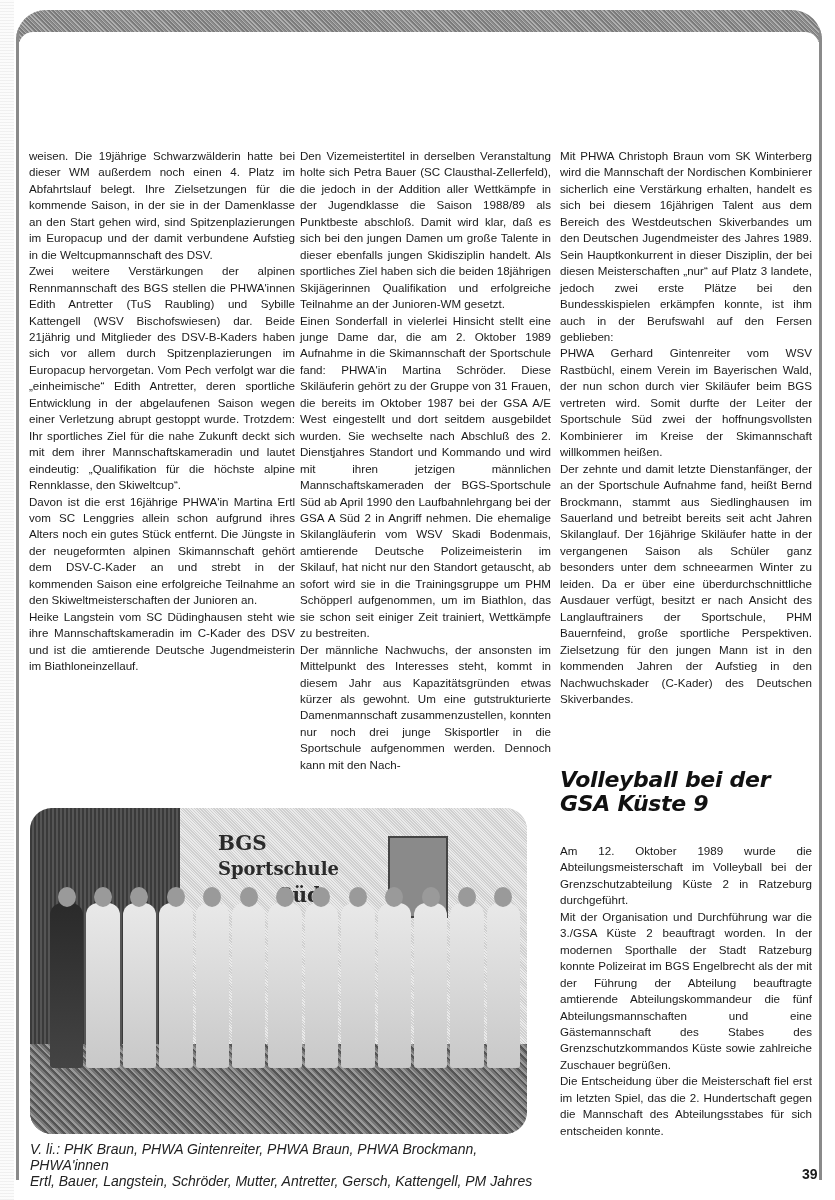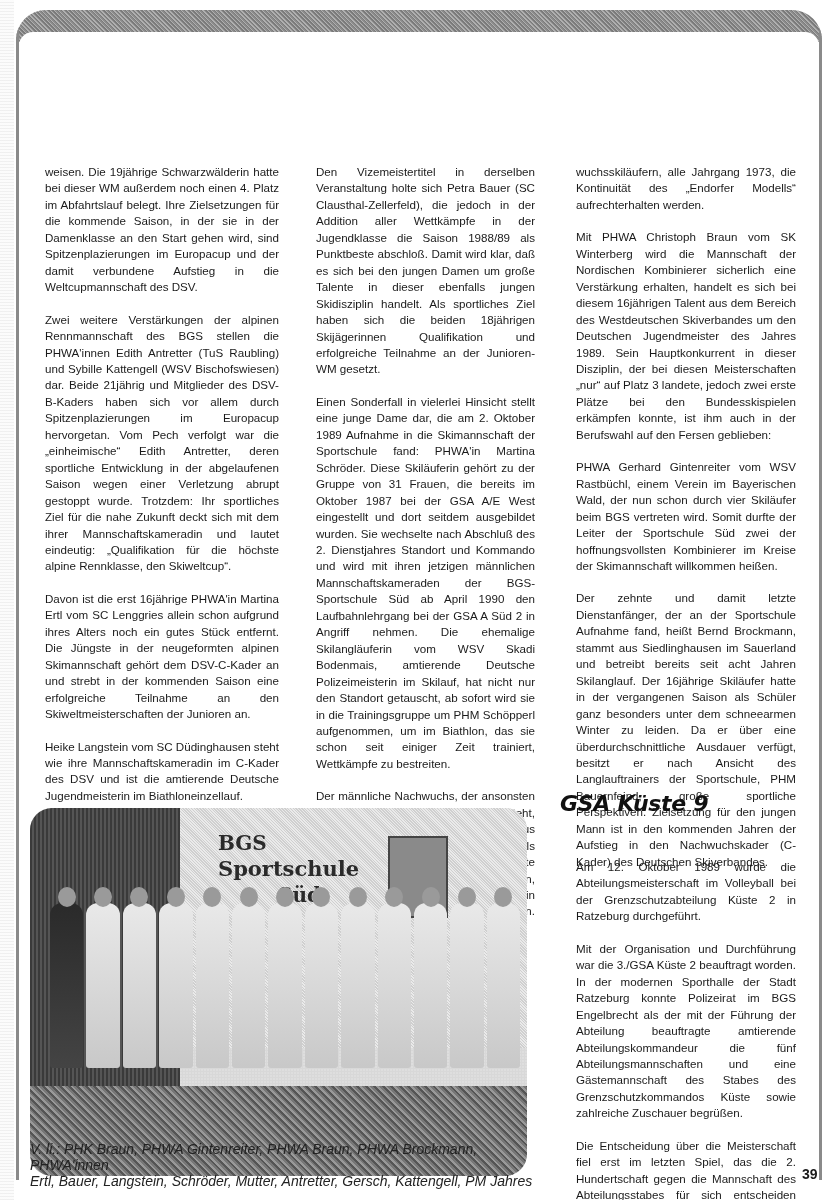--- a/index.html
+++ b/index.html
@@ -27,32 +27,32 @@
     background: repeating-linear-gradient(45deg, #7a7a7a 0 1px, #b0b0b0 1px 2px, #8c8c8c 2px 3px);
   }
   .top-band::after {
     content: ""; position: absolute; left: 3px; right: 3px; top: 22px; height: 14px;
     background: #fff; border-radius: 24px 24px 0 0;
   }
   .col {
     position: absolute; font-size: 11.6px; line-height: 16.45px;
     text-align: justify; hyphens: manual;
   }
-  .col p { margin: 16px; }
+  .col p { margin: 0; }
   .col1 { left: 29px; top: 148px; width: 266px; }
   .col2 { left: 300px; top: 148px; width: 251px; }
   .col3 { left: 560px; top: 148px; width: 252px; }
   .col3b { left: 560px; top: 843px; width: 252px; }
   .headline {
     position: absolute; left: 560px; top: 768px; width: 250px;
     font-family: "DejaVu Sans", sans-serif; font-weight: bold; font-style: italic;
     font-size: 22px; line-height: 24px; color: #111; letter-spacing: -0.3px;
   }
   .photo {
-    position: absolute; left: 30px; top: 808px; width: 497px; height: 368px;
+    position: absolute; left: 30px; top: 808px; width: 497px; height: 326px;
     border-radius: 22px; overflow: hidden;
     background:
       radial-gradient(circle at 30% 40%, rgba(255,255,255,.15) 0 1px, transparent 1px) 0 0/3px 3px,
       #d8d8d8;
   }
   .photo .door {
     position: absolute; left: 0; top: 0; width: 150px; height: 326px;
     background: repeating-linear-gradient(90deg, #3a3a3a 0 2px, #555 2px 4px);
   }
   .photo .wall {
@@ -61,21 +61,21 @@
   }
   .photo .ground {
     position: absolute; left: 0; right: 0; bottom: 0; height: 90px;
     background: repeating-linear-gradient(45deg, #555 0 2px, #999 2px 4px, #777 4px 6px);
   }
   .photo .sign {
     position: absolute; left: 188px; top: 22px; font-family: "DejaVu Serif", serif;
     font-weight: bold; font-size: 20px; line-height: 26px; color: #2a2a2a;
   }
   .photo .sign span { display: block; }
-  .photo .sign .l2 { font-size: 21px; }
+  .photo .sign .l2 { font-size: 18px; }
   .photo .sign .l3 { padding-left: 60px; }
   .photo .crest {
     position: absolute; left: 358px; top: 28px; width: 56px; height: 78px;
     background: #8a8a8a; border: 2px solid #444;
   }
   .photo .people {
     position: absolute; left: 20px; top: 90px; width: 470px; height: 170px;
     display: flex; gap: 3px; align-items: flex-end;
   }
   .photo .person {
@@ -110,28 +110,27 @@
   <p>Heike Langstein vom SC Düdinghausen steht wie ihre Mannschaftskameradin im C-Kader des DSV und ist die amtierende Deutsche Jugendmeisterin im Biathloneinzellauf.</p>
 </div>
 
 <div class="col col2">
   <p>Den Vizemeistertitel in derselben Veranstaltung holte sich Petra Bauer (SC Clausthal-Zellerfeld), die jedoch in der Addition aller Wettkämpfe in der Jugendklasse die Saison 1988/89 als Punktbeste abschloß. Damit wird klar, daß es sich bei den jungen Damen um große Talente in dieser ebenfalls jungen Skidisziplin handelt. Als sportliches Ziel haben sich die beiden 18jährigen Skijägerinnen Qualifikation und erfolgreiche Teilnahme an der Junioren-WM gesetzt.</p>
   <p>Einen Sonderfall in vielerlei Hinsicht stellt eine junge Dame dar, die am 2. Oktober 1989 Aufnahme in die Skimannschaft der Sportschule fand: PHWA'in Martina Schröder. Diese Skiläuferin gehört zu der Gruppe von 31 Frauen, die bereits im Oktober 1987 bei der GSA A/E West eingestellt und dort seitdem ausgebildet wurden. Sie wechselte nach Abschluß des 2. Dienstjahres Standort und Kommando und wird mit ihren jetzigen männlichen Mannschaftskameraden der BGS-Sportschule Süd ab April 1990 den Laufbahnlehrgang bei der GSA A Süd 2 in Angriff nehmen. Die ehemalige Skilangläuferin vom WSV Skadi Bodenmais, amtierende Deutsche Polizeimeisterin im Skilauf, hat nicht nur den Standort getauscht, ab sofort wird sie in die Trainingsgruppe um PHM Schöpperl aufgenommen, um im Biathlon, das sie schon seit einiger Zeit trainiert, Wettkämpfe zu bestreiten.</p>
   <p>Der männliche Nachwuchs, der ansonsten im Mittelpunkt des Interesses steht, kommt in diesem Jahr aus Kapazitätsgründen etwas kürzer als gewohnt. Um eine gutstrukturierte Damenmannschaft zusammenzustellen, konnten nur noch drei junge Skisportler in die Sportschule aufgenommen werden. Dennoch kann mit den Nach-</p>
 </div>
 
 <div class="col col3">
-  <p>wuchsskiläufern, alle Jahrgang 1973, die Kontinuität des „Endorfer Modells“ aufrechterhalten werden.</p>
   <p>Mit PHWA Christoph Braun vom SK Winterberg wird die Mannschaft der Nordischen Kombinierer sicherlich eine Verstärkung erhalten, handelt es sich bei diesem 16jährigen Talent aus dem Bereich des Westdeutschen Skiverbandes um den Deutschen Jugendmeister des Jahres 1989. Sein Hauptkonkurrent in dieser Disziplin, der bei diesen Meisterschaften „nur“ auf Platz 3 landete, jedoch zwei erste Plätze bei den Bundesskispielen erkämpfen konnte, ist ihm auch in der Berufswahl auf den Fersen geblieben:</p>
   <p>PHWA Gerhard Gintenreiter vom WSV Rastbüchl, einem Verein im Bayerischen Wald, der nun schon durch vier Skiläufer beim BGS vertreten wird. Somit durfte der Leiter der Sportschule Süd zwei der hoffnungsvollsten Kombinierer im Kreise der Skimannschaft willkommen heißen.</p>
   <p>Der zehnte und damit letzte Dienstanfänger, der an der Sportschule Aufnahme fand, heißt Bernd Brockmann, stammt aus Siedlinghausen im Sauerland und betreibt bereits seit acht Jahren Skilanglauf. Der 16jährige Skiläufer hatte in der vergangenen Saison als Schüler ganz besonders unter dem schneearmen Winter zu leiden. Da er über eine überdurchschnittliche Ausdauer verfügt, besitzt er nach Ansicht des Langlauftrainers der Sportschule, PHM Bauernfeind, große sportliche Perspektiven. Zielsetzung für den jungen Mann ist in den kommenden Jahren der Aufstieg in den Nachwuchskader (C-Kader) des Deutschen Skiverbandes.</p>
 </div>
 
 <h2 class="headline" style="margin:0;">
-  <br>
+  <span>Volleyball bei der</span><br>
   <span>GSA Küste 9</span>
 </h2>
 
 <div class="col col3b">
   <p>Am 12. Oktober 1989 wurde die Abteilungsmeisterschaft im Volleyball bei der Grenzschutzabteilung Küste 2 in Ratzeburg durchgeführt.</p>
   <p>Mit der Organisation und Durchführung war die 3./GSA Küste 2 beauftragt worden. In der modernen Sporthalle der Stadt Ratzeburg konnte Polizeirat im BGS Engelbrecht als der mit der Führung der Abteilung beauftragte amtierende Abteilungskommandeur die fünf Abteilungsmannschaften und eine Gästemannschaft des Stabes des Grenzschutzkommandos Küste sowie zahlreiche Zuschauer begrüßen.</p>
   <p>Die Entscheidung über die Meisterschaft fiel erst im letzten Spiel, das die 2. Hundertschaft gegen die Mannschaft des Abteilungsstabes für sich entscheiden konnte.</p>
 </div>
 
 <div class="photo">

